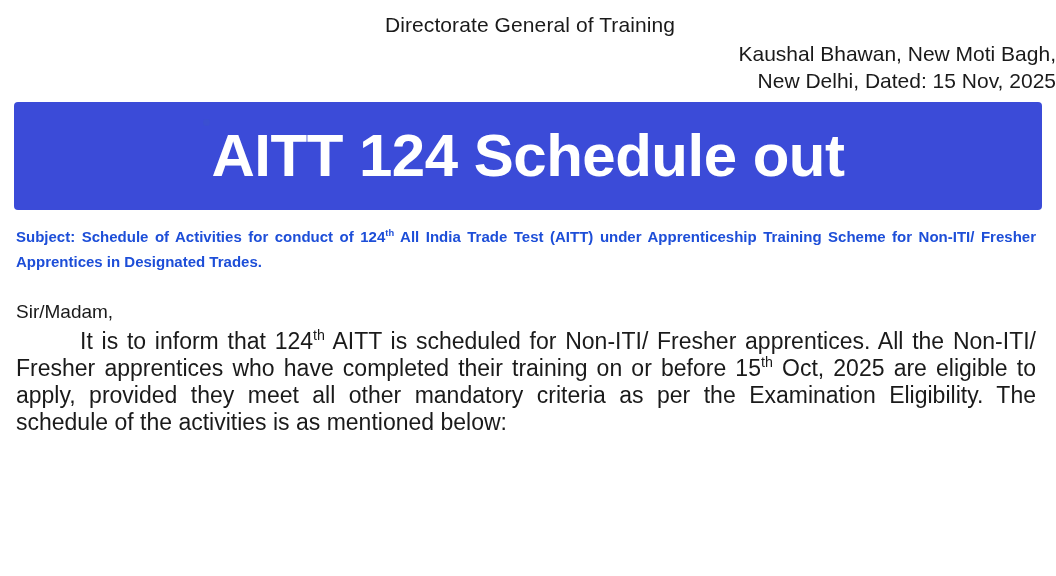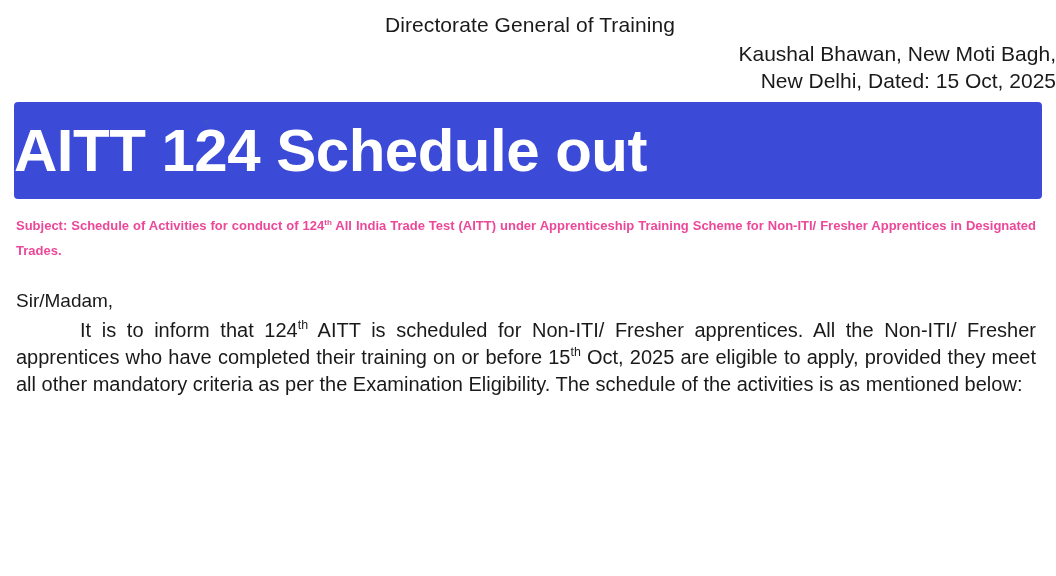--- a/index.html
+++ b/index.html
@@ -57,61 +57,61 @@
     line-height: 27px;
     color: #1a1a1a;
     white-space: nowrap;
   }
 
   
   .banner {
     margin-top: 8px;
     margin-left: 14px;
     margin-right: 14px;
-    height: 97px;
+    height: 108px;
     background: #3b4bd8;
     border-radius: 4px;
     display: flex;
     align-items: center;
-    justify-content: flex-start;
+    justify-content: center;
   }
   .banner-text {
     color: #ffffff;
     font-size: 60px;
     font-weight: bold;
     letter-spacing: -0.5px;
     line-height: 1;
     white-space: nowrap;
   }
 
   
   .body-wrap {
     padding: 14px 20px 0 16px;
   }
   .subject {
-    font-size: 13px;
+    font-size: 15px;
     font-weight: bold;
     line-height: 25px;
     text-align: justify;
-    color: #ec4899;
+    color: #1d4ed8;
   }
   .subject sup, .para sup {
     font-size: 0.62em;
     vertical-align: super;
     line-height: 0;
   }
   .salutation {
     margin-top: 26px;
     font-size: 19px;
     line-height: 24px;
     color: #1a1a1a;
   }
   .para {
     margin-top: 4px;
-    font-size: 20px;
+    font-size: 23px;
     line-height: 27px;
     text-align: justify;
     color: #1a1a1a;
   }
   .para .indent {
     display: inline-block;
     width: 64px;
   }
 </style>
 </head>
@@ -120,21 +120,21 @@
 <div class="page">
 
   <div class="letterhead">
     <div class="line l4">Directorate General of Training</div>
   </div>
 
   <div class="bullet-dot"></div>
 
   <div class="addr">
     <div class="line">Kaushal Bhawan, New Moti Bagh,</div>
-    <div class="line">New Delhi, Dated: 15 Oct, 2025</div>
+    <div class="line">New Delhi, Dated: 15 Nov, 2025</div>
   </div>
 
   <div class="banner">
     <div class="banner-text">AITT 124 Schedule out</div>
   </div>
 
   <div class="body-wrap">
 
     <div class="subject">
       <span>Subject:</span><span> Schedule of Activities for conduct of 124</span><sup>th</sup><span> All India Trade Test (AITT) under Apprenticeship Training Scheme for Non-ITI/ Fresher Apprentices in Designated Trades.</span>

